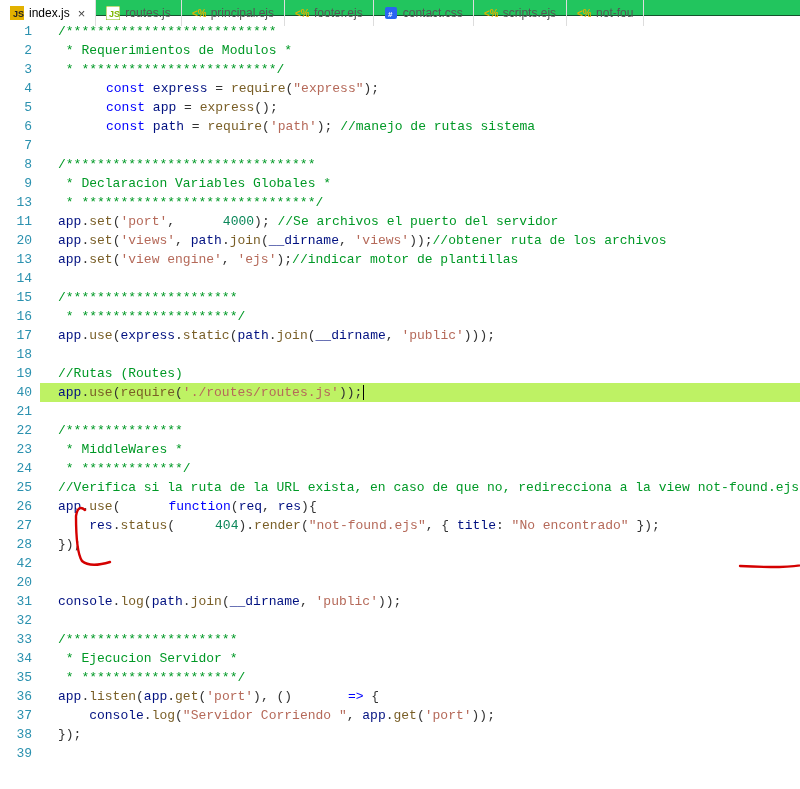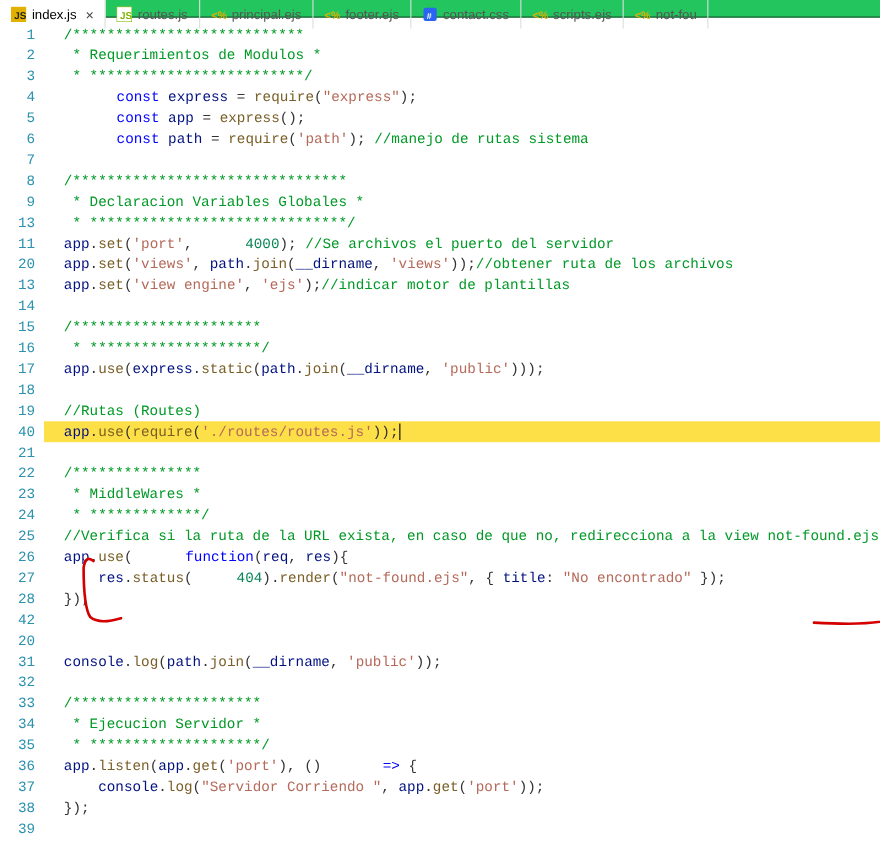--- a/index.html
+++ b/index.html
@@ -52,21 +52,21 @@
     flex: 1;
     padding-top: 6px;
     position: relative;
   }
   .line {
     height: 19px;
     line-height: 19px;
     white-space: pre;
     padding-left: 18px;
   }
-  .line.cursor-line { background: #fde047; }
+  .line.cursor-line { background: #bef264; }
   .cursor {
     display:inline-block;
     width:1px;
     height:15px;
     background:#000;
     vertical-align:middle;
     margin-left:1px;
   }
   .c-comment { color: #009926; }
   .c-keyword { color: #0000ff; margin-left: 48px; }

